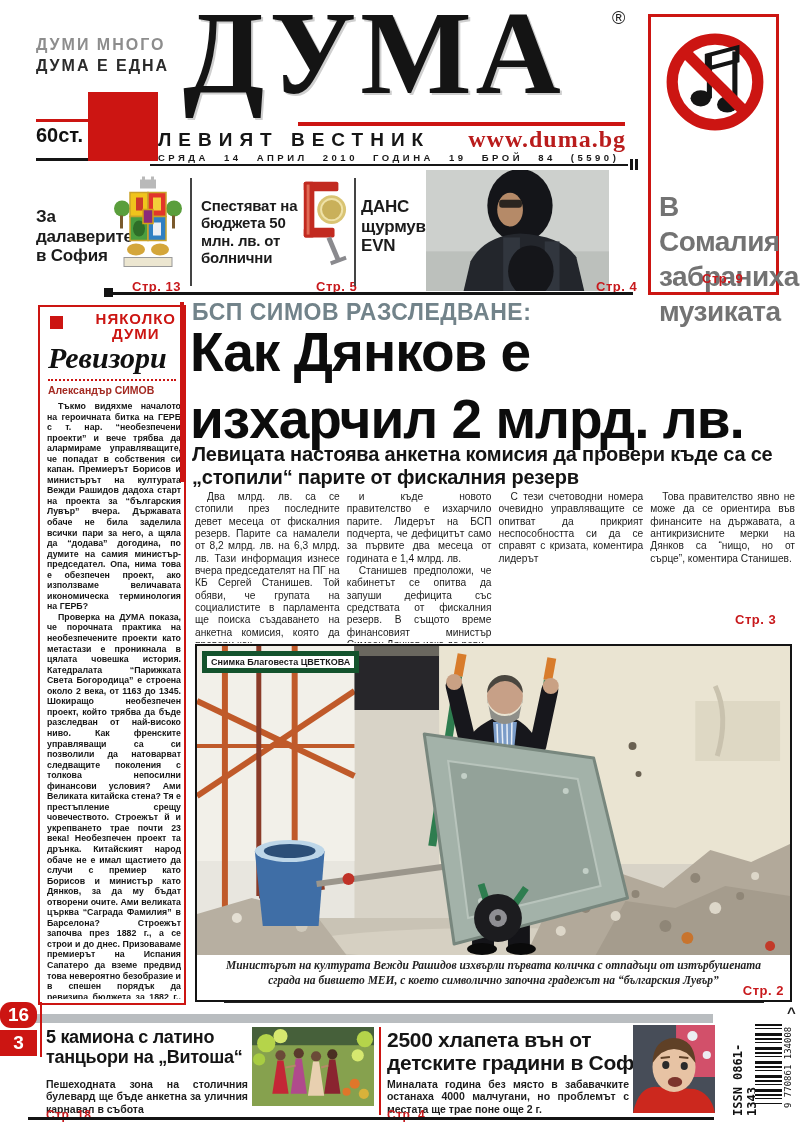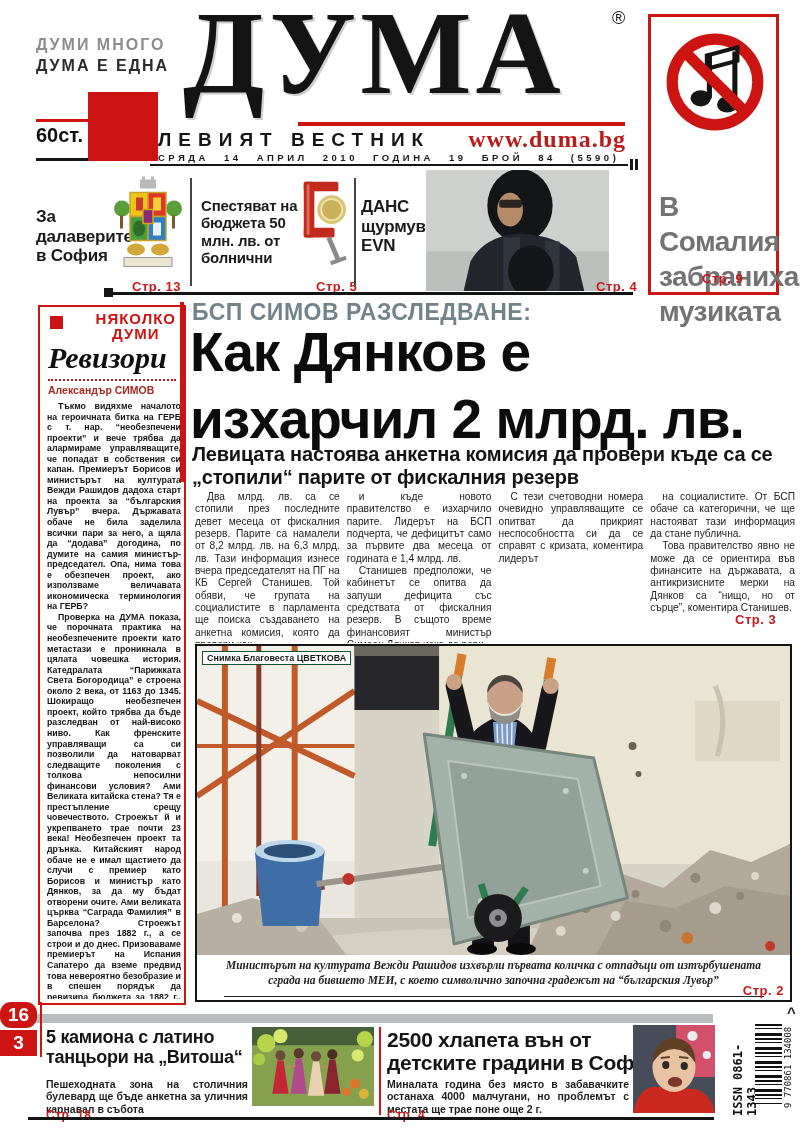--- a/index.html
+++ b/index.html
@@ -64,22 +64,22 @@
   .hl2 { left:190px; top:377px; font-size:55px; font-weight:bold; letter-spacing:-1px; color:#0c0c0c;margin-top:10px; }
   .subhead { left:192px; top:443px; width:600px; font-size:20px; font-weight:bold; line-height:1.15; color:#141414; letter-spacing:-0.2px; }
   .cols { left:195px; top:491px; width:600px; height:152px; display:flex; gap:7px; overflow:hidden; }
   .col { width:145px; font-size:10.2px; line-height:1.21; text-align:justify; color:#1c1c1c; }
   .col p { text-indent:12px; }
   .lead-pg { left:735px; top:612px; }
 
   
   .photo-frame { left:195px; top:644px; width:597px; height:358px; border:2px solid #141414; background:#fff; }
   .photo-frame svg.main { display:block; width:593px; height:309px; }
-  .credit { position:absolute; left:5px; top:5px; background:#fff; border:1px solid #14532d; padding:1px 4px; font-size:9px; font-weight:bold; color:#1a1a1a; }
-  .caption { margin:3px auto 0 auto; width:540px; text-align:center; font-family:"Liberation Serif",serif; font-style:italic; font-weight:bold; font-size:11.5px; line-height:1.3; color:#222; border-bottom:1.5px solid #222; padding-bottom:8px; }
+  .credit { position:absolute; left:5px; top:5px; background:#fff; border:5px solid #14532d; padding:1px 4px; font-size:9px; font-weight:bold; color:#1a1a1a; }
+  .caption { margin:3px auto 0 auto; width:540px; text-align:center; font-family:"Liberation Serif",serif; font-style:italic; font-weight:bold; font-size:11.5px; line-height:1.3; color:#222; border-bottom:1.5px solid #222; padding-bottom:14px; }
   .cap-pg { position:absolute; right:6px; bottom:2px;text-align:center; }
 
   
   .graybar { left:28px; top:1014px; width:685px; height:9px; background:#b9bdc0; }
   .caret { left:787px; top:1004px; font-size:15px; font-weight:bold; color:#222; }
   .numbox { left:0; width:37px; height:26px; background:#cc1512; color:#fff; font-weight:bold; font-size:19px; text-align:center; line-height:26px; }
   .num16 { top:1002px;border-radius:11px; }
   .num3 { top:1030px; }
   .numline { left:40px; top:1002px; width:2px; height:55px; background:#cc1512; }
   .bl-hl { left:46px; top:1028px; font-size:18px; font-weight:bold; line-height:1.1; color:#151515; letter-spacing:-0.3px; }
@@ -237,21 +237,20 @@
       <p>Два млрд. лв. са се стопили през последните девет месеца от фискалния резерв. Парите са намалели от 8,2 млрд. лв. на 6,3 млрд. лв. Тази информация изнесе вчера председателят на ПГ на КБ Сергей Станишев. Той обяви, че групата на социалистите в парламента ще поиска създаването на анкетна комисия, която да провери как</p>
     </div>
     <div class="col">
       <p>и къде новото правителство е изхарчило парите. Лидерът на БСП подчерта, че дефицитът само за първите два месеца от годината е 1,4 млрд. лв.</p>
       <p>Станишев предположи, че кабинетът се опитва да запуши дефицита със средствата от фискалния резерв. В същото време финансовият министър Симеон Дянков иска да реви-</p>
     </div>
     <div class="col">
       <p>С тези счетоводни номера очевидно управляващите се опитват да прикрият неспособността си да се справят с кризата, коментира лидерът</p>
     </div>
     <div class="col">
-      <p>на социалистите. От БСП обаче са категорични, че ще настояват тази информация да стане публична.</p>
       <p>Това правителство явно не може да се ориентира във финансите на държавата, а антикризисните мерки на Дянков са “нищо, но от сърце”, коментира Станишев.</p>
     </div>
   </div>
   <div class="abs lead-pg pageref">Стр. 3</div>
 
   <figure class="abs photo-frame">
     <svg class="main" viewBox="0 0 595 309" preserveAspectRatio="none">
       <rect width="595" height="309" fill="#d8d3c7"></rect>
       <rect x="0" y="0" width="158" height="309" fill="#e8e6df"></rect>
       <rect x="0" y="0" width="158" height="215" fill="#f2f0e9"></rect>

